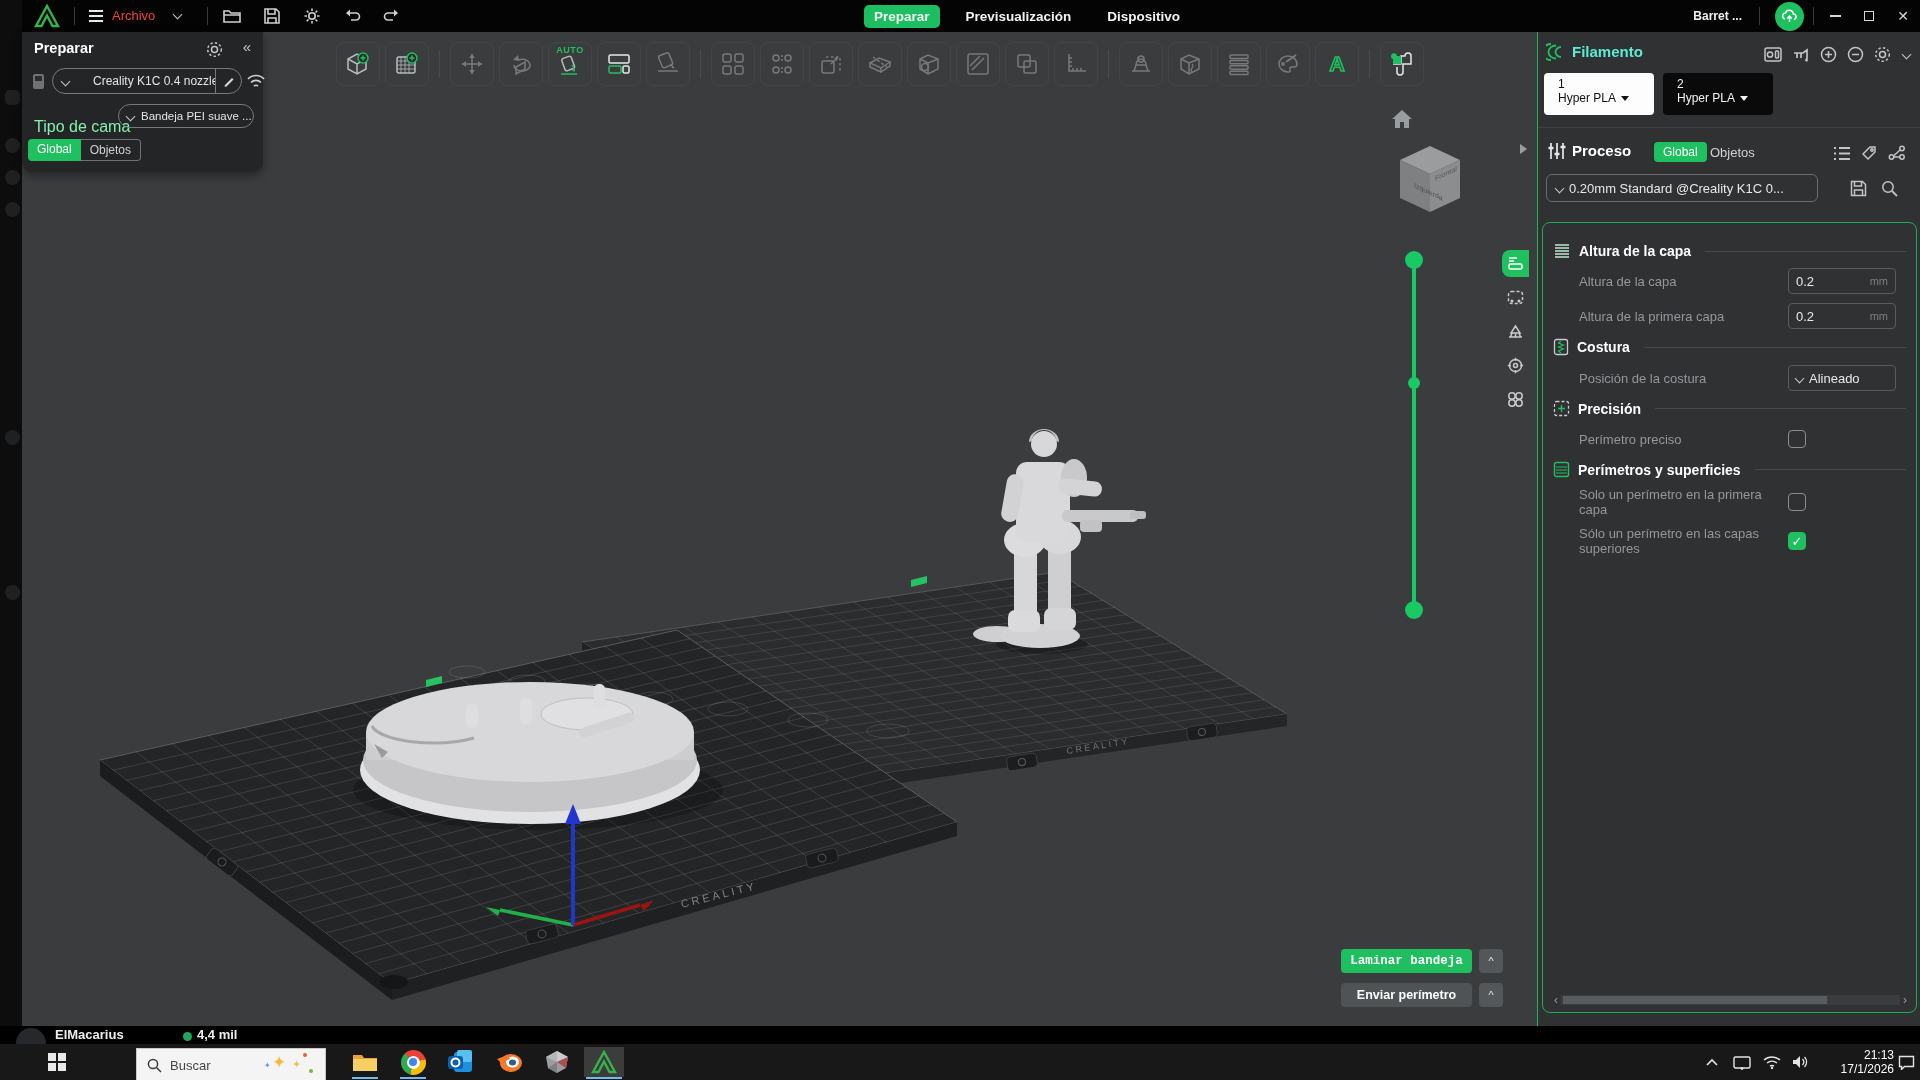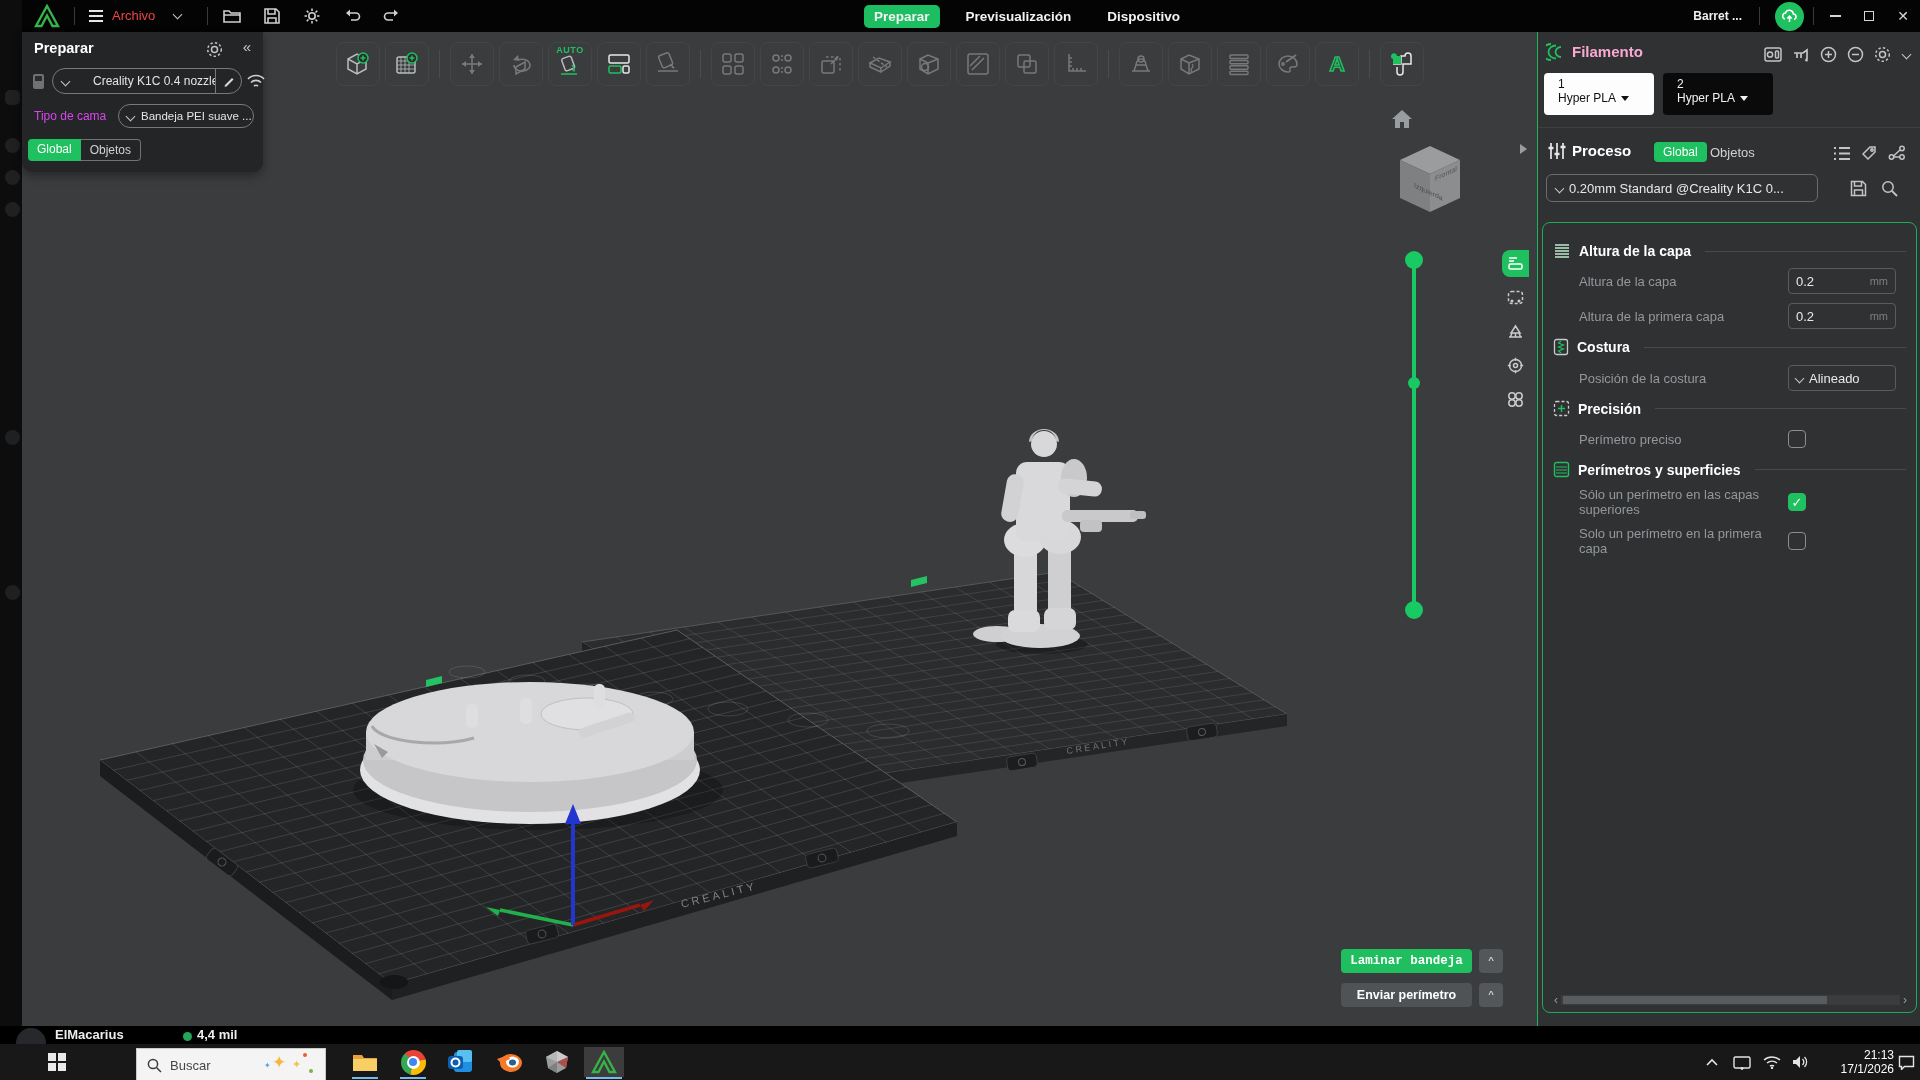--- a/index.html
+++ b/index.html
@@ -42,21 +42,21 @@
   .auto-lab { position:absolute; top:2px; left:0; right:0; text-align:center; font-size:9px; font-weight:bold; color:#1ec05f; letter-spacing:.5px; }
 
   
   #printer-panel { position:absolute; left:0; top:32px; width:241px; height:140px; background:#232527; border-radius:0 0 10px 10px; box-shadow:0 4px 10px rgba(0,0,0,.35); }
   #printer-panel .hdr { position:absolute; left:12px; top:8px; color:#fff; font-size:14.5px; font-weight:bold; }
   .pill { border:1px solid #77797b; border-radius:13px; display:flex; align-items:center; color:#e4e4e6; font-size:12px; }
   .chev { width:7px; height:7px; border-left:1.6px solid #c6c8ca; border-bottom:1.6px solid #c6c8ca; transform:rotate(-45deg); display:inline-block; }
   #printer-combo { position:absolute; left:30px; top:36px; width:190px; height:26px; }
   #printer-combo .txt { margin-left:24px; white-space:nowrap; overflow:hidden; flex:1; }
   #printer-combo .edit { width:26px; height:24px; border-left:1px solid #77797b; display:flex; align-items:center; justify-content:center; }
-  #bed-label { position:absolute; left:12px; top:77px; color:#d946ef; font-size:12px; }
+  #bed-label { position:absolute; left:12px; top:86px; color:#86efac; font-size:16px; }
   #bed-combo { position:absolute; left:96px; top:72px; width:136px; height:24px; font-size:11.5px; }
   #bed-combo .txt { margin-left:7px; white-space:nowrap; overflow:hidden; }
   .seg { position:absolute; left:6px; top:107px; display:flex; height:22px; }
   .seg .g { background:#1fc060; color:#fff; font-size:12px; padding:3px 9px; border-radius:4px 0 0 4px; }
   .seg .o { border:1px solid #6f7173; border-left:none; color:#d0d2d4; font-size:12px; padding:3px 9px; border-radius:0 4px 4px 0; }
   .hdr-icons { position:absolute; top:9px; display:flex; gap:10px; align-items:center; }
   .hdr-icons svg { stroke:#c2c4c6; fill:none; stroke-width:1.5; }
 
   
   #viewport { position:absolute; left:0; top:32px; width:1515px; height:994px; overflow:hidden; }
@@ -74,21 +74,21 @@
   #actions { position:absolute; left:1319px; top:917px; width:190px; }
   .act-row { display:flex; gap:7px; margin-bottom:10px; }
   .act-main { width:131px; height:24px; border-radius:4px; color:#fff; font-size:12.5px; font-weight:bold; display:flex; align-items:center; justify-content:center; }
   .act-exp { width:24px; height:24px; border-radius:4px; background:#54575a; color:#e8e8e8; font-size:11px; display:flex; align-items:center; justify-content:center; }
   .green-btn { background:#1fbe5f;font-family:Liberation Mono, monospace; }
   .gray-btn { background:#505356; }
 
   
   #right-panel { position:absolute; right:0; top:32px; width:383px; height:994px; background:#2f3133; border-left:1px solid #1db45a; }
   #right-panel .sec-div { position:absolute; left:0; top:95px; width:100%; height:1px; background:#3e4042; }
-  #fil-title { position:absolute; left:34px; top:11px; color:#f9a8d4; font-size:15px; font-weight:bold; }
+  #fil-title { position:absolute; left:34px; top:11px; color:#5eead4; font-size:15px; font-weight:bold; }
   #fil-icons { right:10px; top:14px; }
   .chip { position:absolute; top:41px; width:110px; height:42px; border-radius:4px; padding:4px 0 0 14px; }
   .chip .idx { font-size:12px; }
   .chip .mat { font-size:12px; display:flex; align-items:center; gap:5px; }
   .tri-down { width:0; height:0; border-left:4px solid transparent; border-right:4px solid transparent; border-top:5px solid currentColor; display:inline-block; }
   #chip1 { left:6px; background:#fdfdfd; color:#111; }
   #chip2 { left:125px; background:#0a0a0a; color:#f2f2f2; }
   #proc-title { position:absolute; left:34px; top:110px; color:#fff; font-size:15px; font-weight:bold; }
   #proc-global { position:absolute; left:116px; top:110px; background:#1fc060; color:#fff; font-size:12px; padding:3px 9px; border-radius:4px; }
   #proc-objects { position:absolute; left:172px; top:113px; color:#d0d2d4; font-size:13px; }
@@ -783,29 +783,29 @@
 
       <div class="sec-hdr">
         <svg width="17" height="17">
             <rect x="1.5" y="1.5" width="14" height="14" rx="2" fill="none" stroke="#1ec05f" stroke-width="1.4"></rect>
             <path d="M3 6 h11 M3 9 h11 M3 12 h11" stroke="#1ec05f" stroke-width="1.2"></path>
           </svg>
         <span class="t">Perímetros y superficies</span>
           <span class="line"></span>
       </div>
       <div class="prow">
+        <span class="lab">Solo un perímetro en la primera capa</span>
+        <div class="cbx-slot">
+            <span class="cbx"></span>
+          </div>
+      </div>
+      <div class="prow">
         <span class="lab">Sólo un perímetro en las capas superiores</span>
         <div class="cbx-slot">
             <span class="cbx checked"><span>✓</span></span>
-          </div>
-      </div>
-      <div class="prow">
-        <span class="lab">Solo un perímetro en la primera capa</span>
-        <div class="cbx-slot">
-            <span class="cbx"></span>
           </div>
       </div>
 
       <div id="hscroll">
         <span class="ar">‹</span>
         <div class="track">
             <div class="thumb"></div>
           </div>
         <span class="ar">›</span>
       </div>

